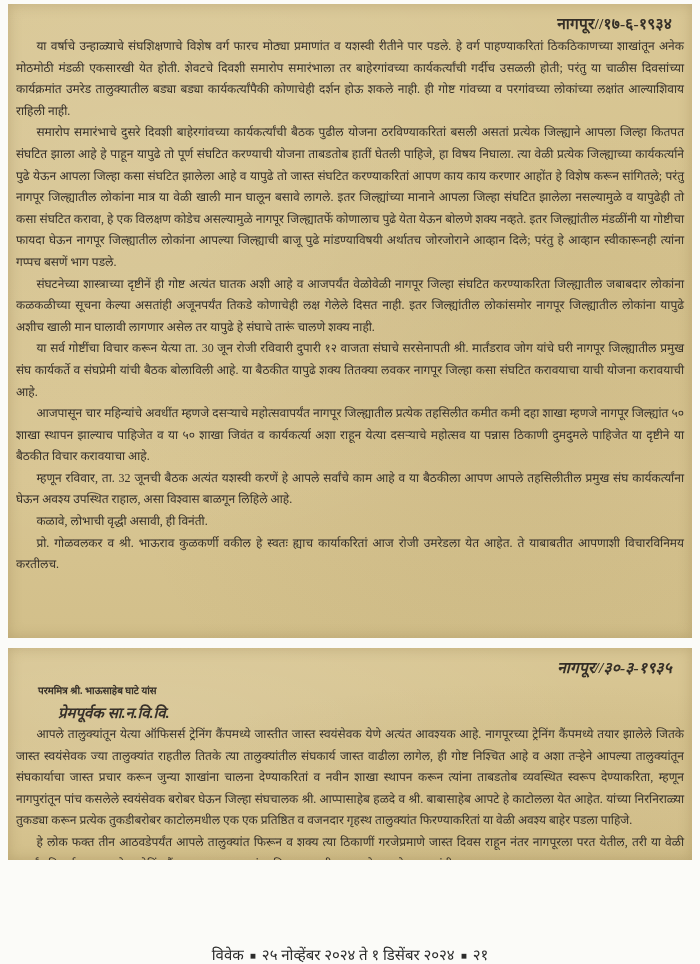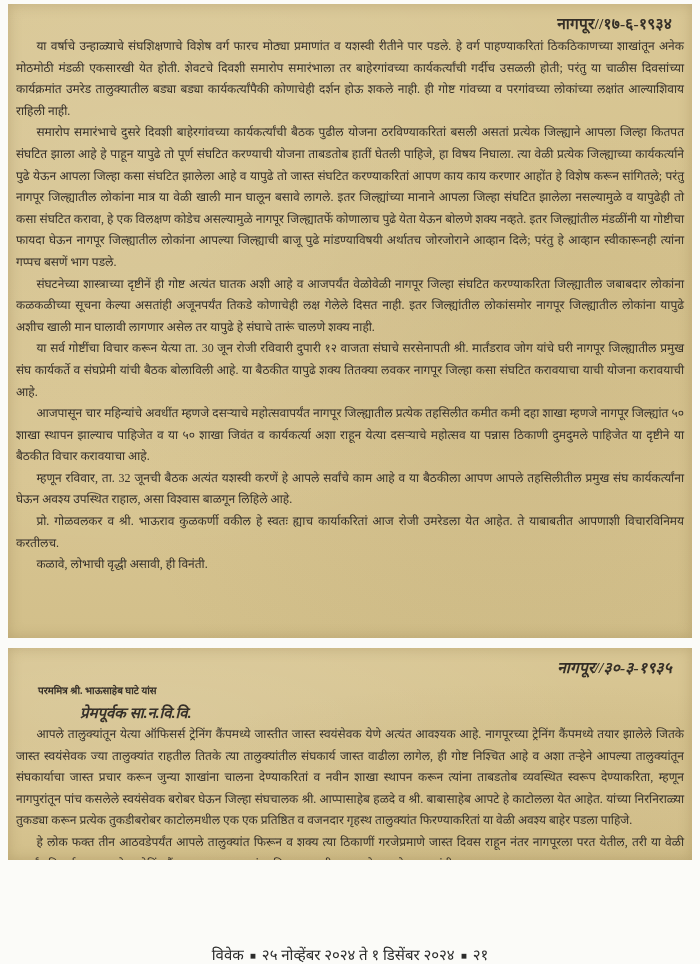--- a/index.html
+++ b/index.html
@@ -48,21 +48,21 @@
     font-size:10px;
     line-height:22px;
     margin-left:22px;
     color:#37312a;
   }
   .salutation {
     font-weight:bold;
     font-style:italic;
     font-size:15px;
     line-height:22px;
-    margin-left:64px;
+    margin-left:42px;
     color:#37312a;
   }
 
   .footer {
     position:absolute;
     left:0; right:0;
     bottom:4px;
     text-align:center;
     font-size:15px;
     color:#2b2b2b;
@@ -81,22 +81,22 @@
 
   <div class="paper first">
     <div class="dateline">नागपूर//१७-६-१९३४</div>
     <div class="body-text">
       <p class="para">या वर्षाचे उन्हाळ्याचे संघशिक्षणाचे विशेष वर्ग फारच मोठ्या प्रमाणांत व यशस्वी रीतीने पार पडले. हे वर्ग पाहण्याकरितां ठिकठिकाणच्या शाखांतून अनेक मोठमोठी मंडळी एकसारखी येत होती. शेवटचे दिवशी समारोप समारंभाला तर बाहेरगांवच्या कार्यकर्त्यांची गर्दीच उसळली होती; परंतु या चाळीस दिवसांच्या कार्यक्रमांत उमरेड तालुक्यातील बड्या बड्या कार्यकर्त्यांपैकी कोणाचेही दर्शन होऊ शकले नाही. ही गोष्ट गांवच्या व परगांवच्या लोकांच्या लक्षांत आल्याशिवाय राहिली नाही.</p>
       <p class="para">समारोप समारंभाचे दुसरे दिवशी बाहेरगांवच्या कार्यकर्त्यांची बैठक पुढील योजना ठरविण्याकरितां बसली असतां प्रत्येक जिल्ह्याने आपला जिल्हा कितपत संघटित झाला आहे हे पाहून यापुढे तो पूर्ण संघटित करण्याची योजना ताबडतोब हातीं घेतली पाहिजे, हा विषय निघाला. त्या वेळी प्रत्येक जिल्ह्याच्या कार्यकर्त्याने पुढे येऊन आपला जिल्हा कसा संघटित झालेला आहे व यापुढे तो जास्त संघटित करण्याकरितां आपण काय काय करणार आहोंत हे विशेष करून सांगितले; परंतु नागपूर जिल्ह्यातील लोकांना मात्र या वेळी खाली मान घालून बसावे लागले. इतर जिल्ह्यांच्या मानाने आपला जिल्हा संघटित झालेला नसल्यामुळे व यापुढेही तो कसा संघटित करावा, हे एक विलक्षण कोडेच असल्यामुळे नागपूर जिल्ह्यातर्फे कोणालाच पुढे येता येऊन बोलणे शक्य नव्हते. इतर जिल्ह्यांतील मंडळींनी या गोष्टीचा फायदा घेऊन नागपूर जिल्ह्यातील लोकांना आपल्या जिल्ह्याची बाजू पुढे मांडण्याविषयी अर्थातच जोरजोराने आव्हान दिले; परंतु हे आव्हान स्वीकारूनही त्यांना गप्पच बसणें भाग पडले.</p>
       <p class="para">संघटनेच्या शास्त्राच्या दृष्टीनें ही गोष्ट अत्यंत घातक अशी आहे व आजपर्यंत वेळोवेळी नागपूर जिल्हा संघटित करण्याकरिता जिल्ह्यातील जबाबदार लोकांना कळकळीच्या सूचना केल्या असतांही अजूनपर्यंत तिकडे कोणाचेही लक्ष गेलेले दिसत नाही. इतर जिल्ह्यांतील लोकांसमोर नागपूर जिल्ह्यातील लोकांना यापुढे अशीच खाली मान घालावी लागणार असेल तर यापुढे हे संघाचे तारूं चालणे शक्य नाही.</p>
       <p class="para">या सर्व गोष्टींचा विचार करून येत्या ता. 30 जून रोजी रविवारी दुपारी १२ वाजता संघाचे सरसेनापती श्री. मार्तंडराव जोग यांचे घरी नागपूर जिल्ह्यातील प्रमुख संघ कार्यकर्ते व संघप्रेमी यांची बैठक बोलाविली आहे. या बैठकीत यापुढे शक्य तितक्या लवकर नागपूर जिल्हा कसा संघटित करावयाचा याची योजना करावयाची आहे.</p>
       <p class="para">आजपासून चार महिन्यांचे अवधींत म्हणजे दसऱ्याचे महोत्सवापर्यंत नागपूर जिल्ह्यातील प्रत्येक तहसिलीत कमीत कमी दहा शाखा म्हणजे नागपूर जिल्ह्यांत ५० शाखा स्थापन झाल्याच पाहिजेत व या ५० शाखा जिवंत व कार्यकर्त्या अशा राहून येत्या दसऱ्याचे महोत्सव या पन्नास ठिकाणी दुमदुमले पाहिजेत या दृष्टीने या बैठकीत विचार करावयाचा आहे.</p>
       <p class="para">म्हणून रविवार, ता. 32 जूनची बैठक अत्यंत यशस्वी करणें हे आपले सर्वांचे काम आहे व या बैठकीला आपण आपले तहसिलीतील प्रमुख संघ कार्यकर्त्यांना घेऊन अवश्य उपस्थित राहाल, असा विश्वास बाळगून लिहिले आहे.</p>
+      <p class="para">कळावे, लोभाची वृद्धी असावी, ही विनंती.</p>
       <p class="para">प्रो. गोळवलकर व श्री. भाऊराव कुळकर्णी वकील हे स्वतः ह्याच कार्याकरितां आज रोजी उमरेडला येत आहेत. ते याबाबतीत आपणाशी विचारविनिमय करतीलच.</p>
-      <p class="para">कळावे, लोभाची वृद्धी असावी, ही विनंती.</p>
     </div>
   </div>
 
   <div class="paper second">
     <div class="dateline hand">नागपूर//३०-३-१९३५</div>
     <div class="recipient">परममित्र श्री. भाऊसाहेब घाटे यांस</div>
     <div class="salutation">प्रेमपूर्वक सा.न.वि.वि.</div>
     <div class="body-text">
       <p class="para">आपले तालुक्यांतून येत्या ऑफिसर्स ट्रेनिंग कैंपमध्ये जास्तीत जास्त स्वयंसेवक येणे अत्यंत आवश्यक आहे. नागपूरच्या ट्रेनिंग कैंपमध्ये तयार झालेले जितके जास्त स्वयंसेवक ज्या तालुक्यांत राहतील तितके त्या तालुक्यांतील संघकार्य जास्त वाढीला लागेल, ही गोष्ट निश्चित आहे व अशा तऱ्हेने आपल्या तालुक्यांतून संघकार्याचा जास्त प्रचार करून जुन्या शाखांना चालना देण्याकरितां व नवीन शाखा स्थापन करून त्यांना ताबडतोब व्यवस्थित स्वरूप देण्याकरिता, म्हणून नागपुरांतून पांच कसलेले स्वयंसेवक बरोबर घेऊन जिल्हा संघचालक श्री. आप्पासाहेब हळदे व श्री. बाबासाहेब आपटे हे काटोलला येत आहेत. यांच्या निरनिराळ्या तुकड्या करून प्रत्येक तुकडीबरोबर काटोलमधील एक एक प्रतिष्ठित व वजनदार गृहस्थ तालुक्यांत फिरण्याकरितां या वेळी अवश्य बाहेर पडला पाहिजे.</p>
       <p class="para">हे लोक फक्त तीन आठवडेपर्यंत आपले तालुक्यांत फिरून व शक्य त्या ठिकाणीं गरजेप्रमाणे जास्त दिवस राहून नंतर नागपूरला परत येतील, तरी या वेळी कार्यांत ढिलाई झाल्यास येत्या ट्रेनिंग कैंपचा फायदा आपणांला मिळणार नाही व त्यामुळे आपले तालुक्यांतील</p>

